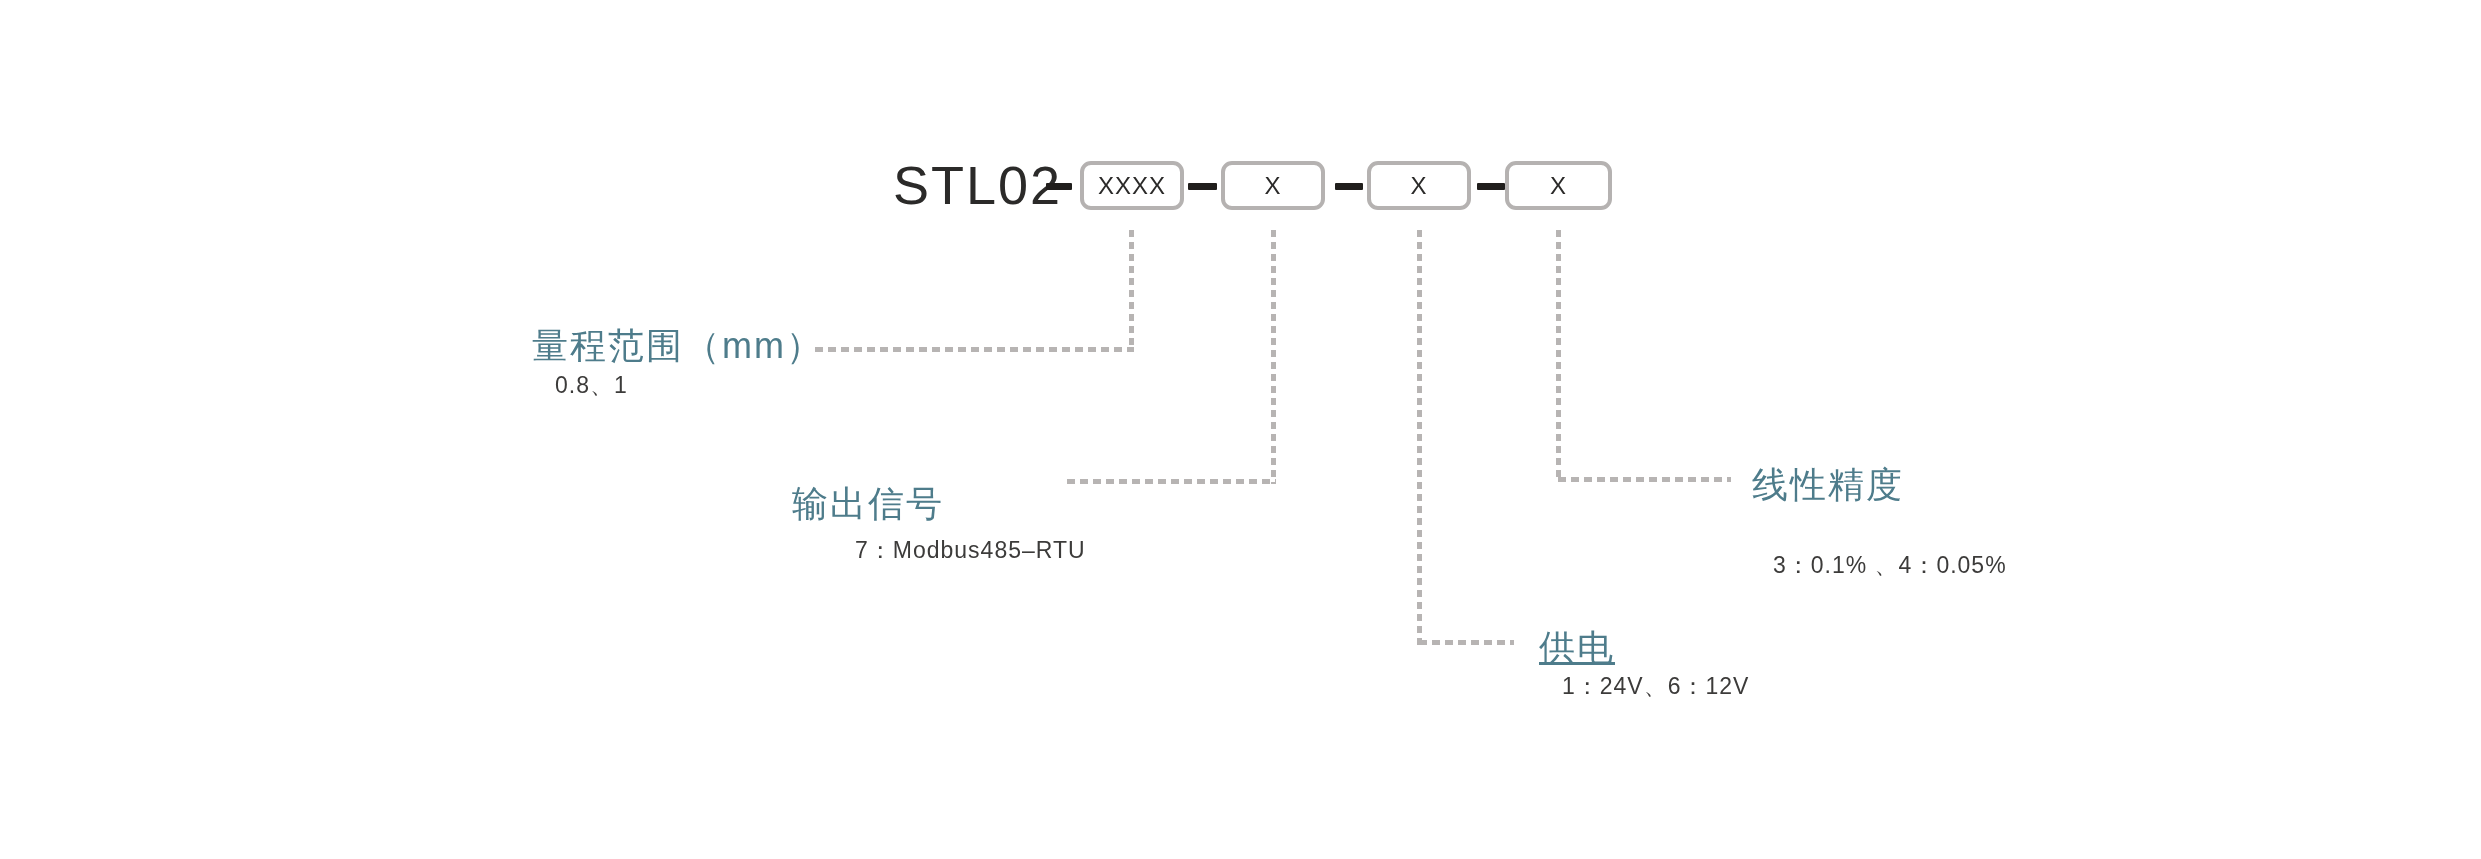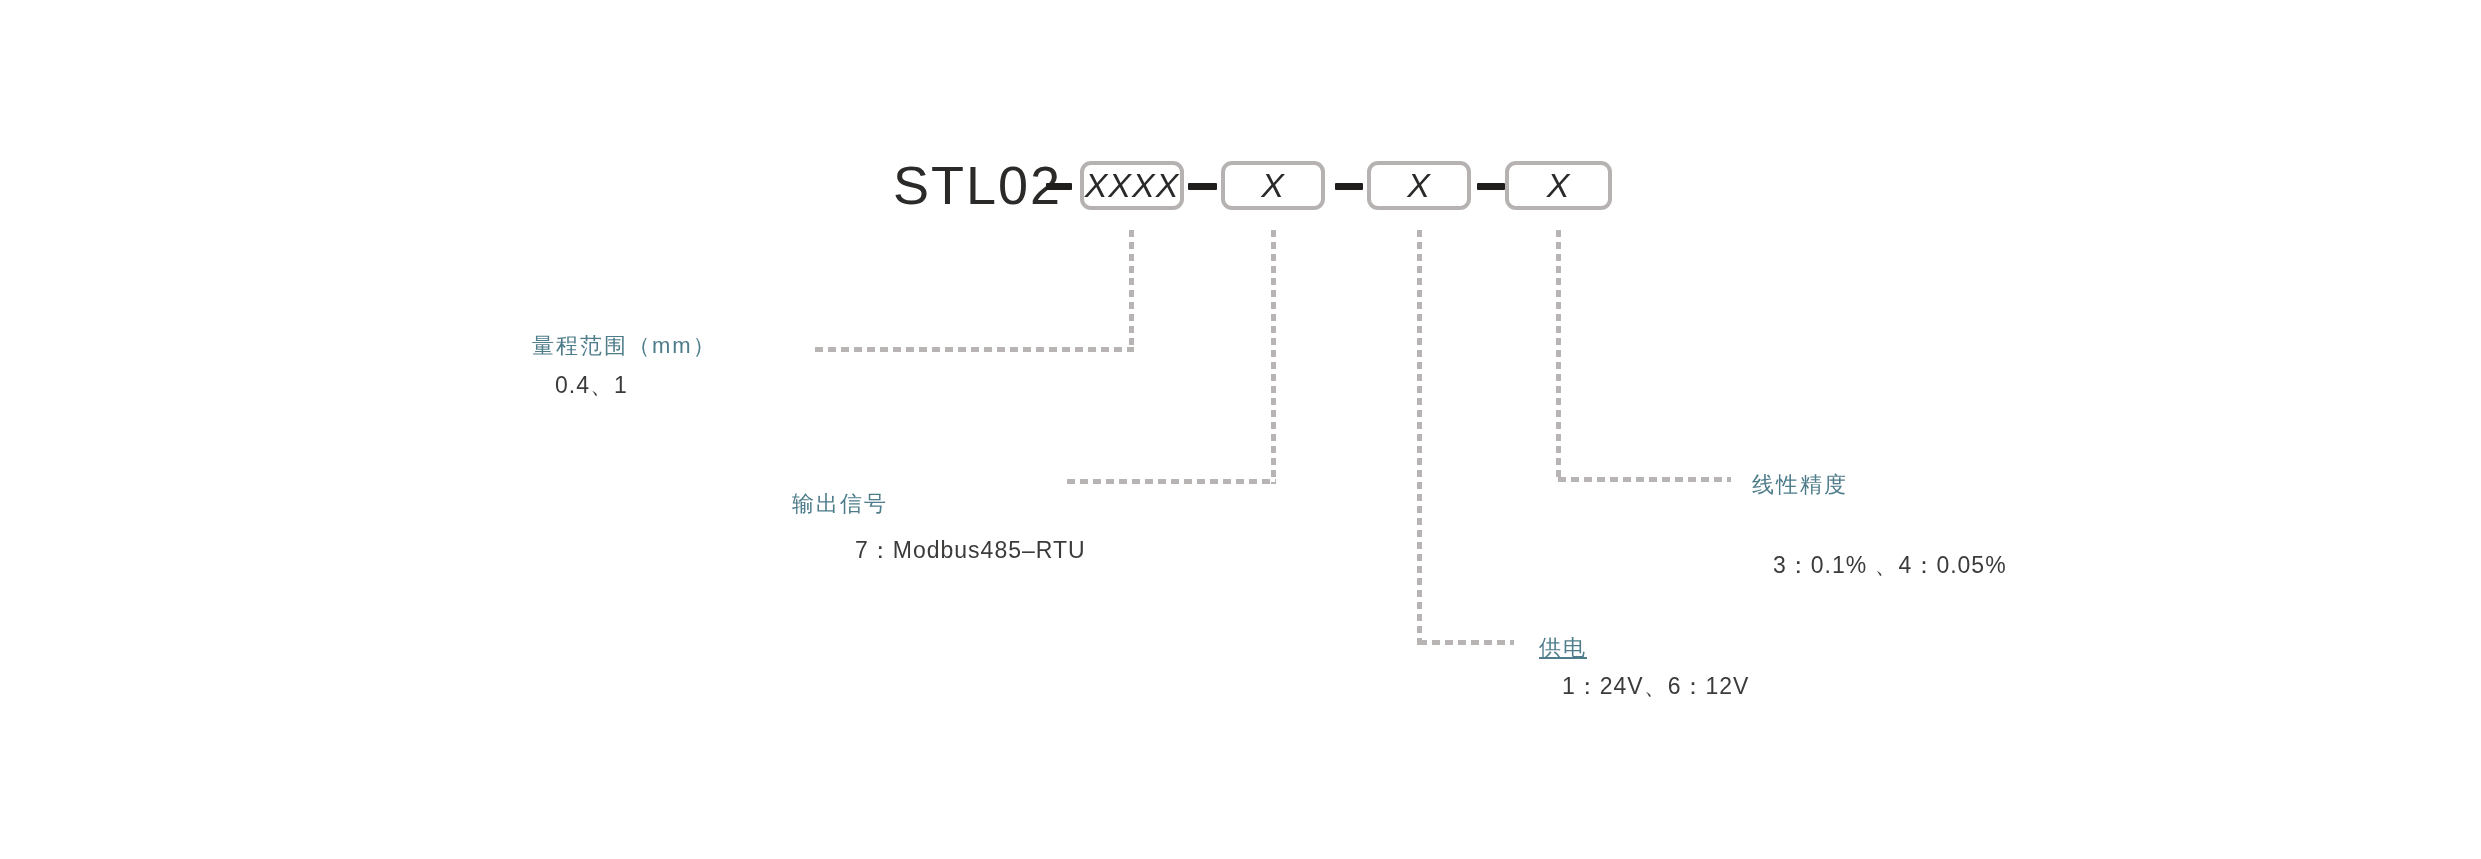--- a/index.html
+++ b/index.html
@@ -32,25 +32,24 @@
     height: 49px;
     box-sizing: border-box;
     border: 4px solid #b5b2b1;
     border-radius: 11px;
     background: #ffffff;
     display: flex;
     align-items: center;
     justify-content: center;
   }
   .code-box span {
-    font-size: 34px;
+    font-size: 24px;
     letter-spacing: 1px;
     color: #2b2a29;
     white-space: nowrap;
-    font-style: italic;
   }
   .sep {
     position: absolute;
     top: 183px;
     height: 7px;
     background: #201e1c;
     border-radius: 1px;
   }
   .vdash {
     position: absolute;
@@ -59,21 +58,21 @@
   }
   .hdash {
     position: absolute;
     height: 5px;
     background: repeating-linear-gradient(to right, #b7b4b3 0 8px, transparent 8px 13px);
   }
   .callout-label {
     position: absolute;
     height: 40px;
     line-height: 40px;
-    font-size: 22px;
+    font-size: 36px;
     letter-spacing: 2px;
     color: #4e7c8b;
     white-space: nowrap;
   }
   .callout-options {
     position: absolute;
     height: 28px;
     line-height: 28px;
     font-size: 23px;
     letter-spacing: 1px;
@@ -110,21 +109,21 @@
   <div class="vdash" style="left:1271px; top:230px; height:254px;"></div>
   <div class="vdash" style="left:1417px; top:230px; height:415px;"></div>
   <div class="vdash" style="left:1556px; top:230px; height:252px;"></div>
 
   <div class="hdash" style="left:815px;  top:347px; width:319px;"></div>
   <div class="hdash" style="left:1067px; top:479px; width:209px;"></div>
   <div class="hdash" style="left:1419px; top:640px; width:95px;"></div>
   <div class="hdash" style="left:1558px; top:477px; width:173px;"></div>
 
   <div class="callout-label" style="left:532px;  top:326px;">量程范围（mm）</div>
-  <div class="callout-options" style="left:555px;  top:371px;">0.4、1</div>
+  <div class="callout-options" style="left:555px;  top:371px;">0.8、1</div>
 
   <div class="callout-label" style="left:792px;  top:458px;margin-top:26px;">输出信号</div>
   <div class="callout-options" style="left:855px;  top:504px;margin-top:32px;">7：Modbus485–RTU</div>
 
   <div class="callout-label" style="left:1539px; top:628px;text-decoration:underline;">供电</div>
   <div class="callout-options" style="left:1562px; top:672px;">1：24V、6：12V</div>
 
   <div class="callout-label" style="left:1752px; top:465px;">线性精度</div>
   <div class="callout-options" style="left:1773px; top:511px;margin-top:40px;">3：0.1% 、4：0.05%</div>
 

